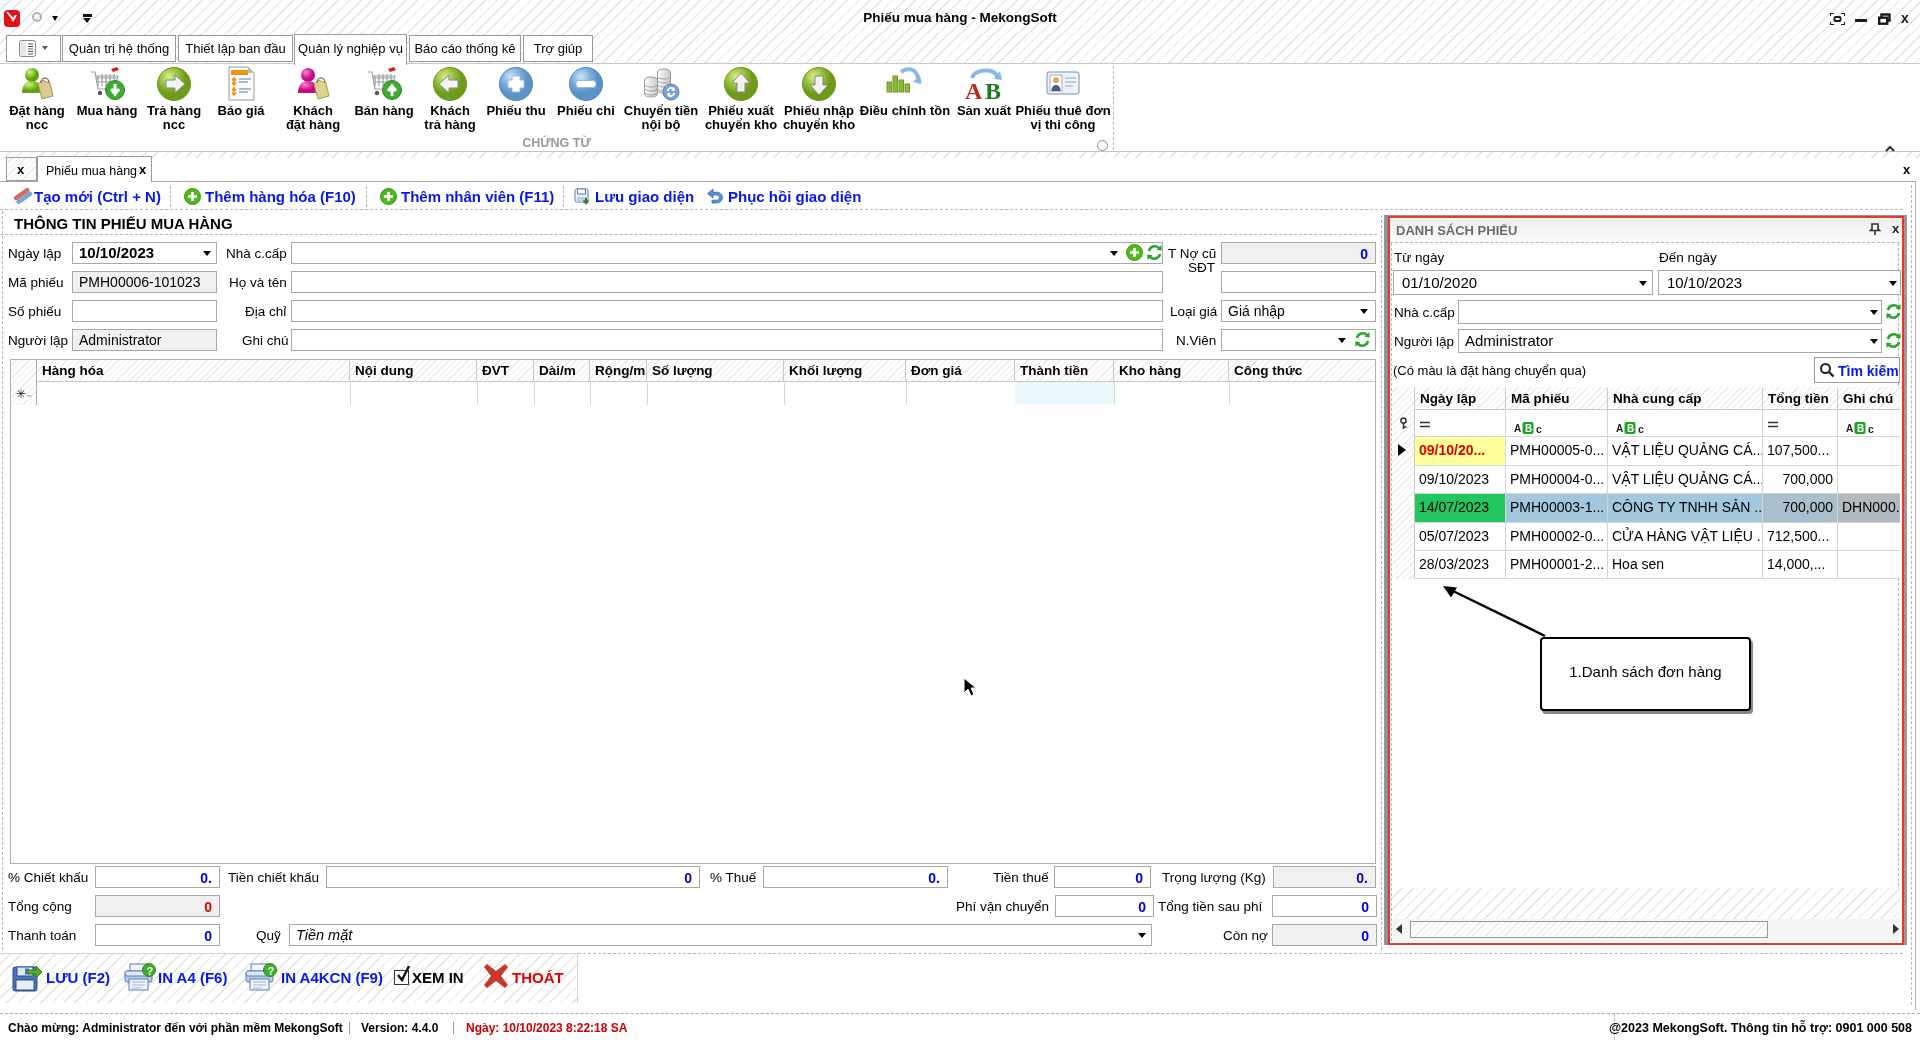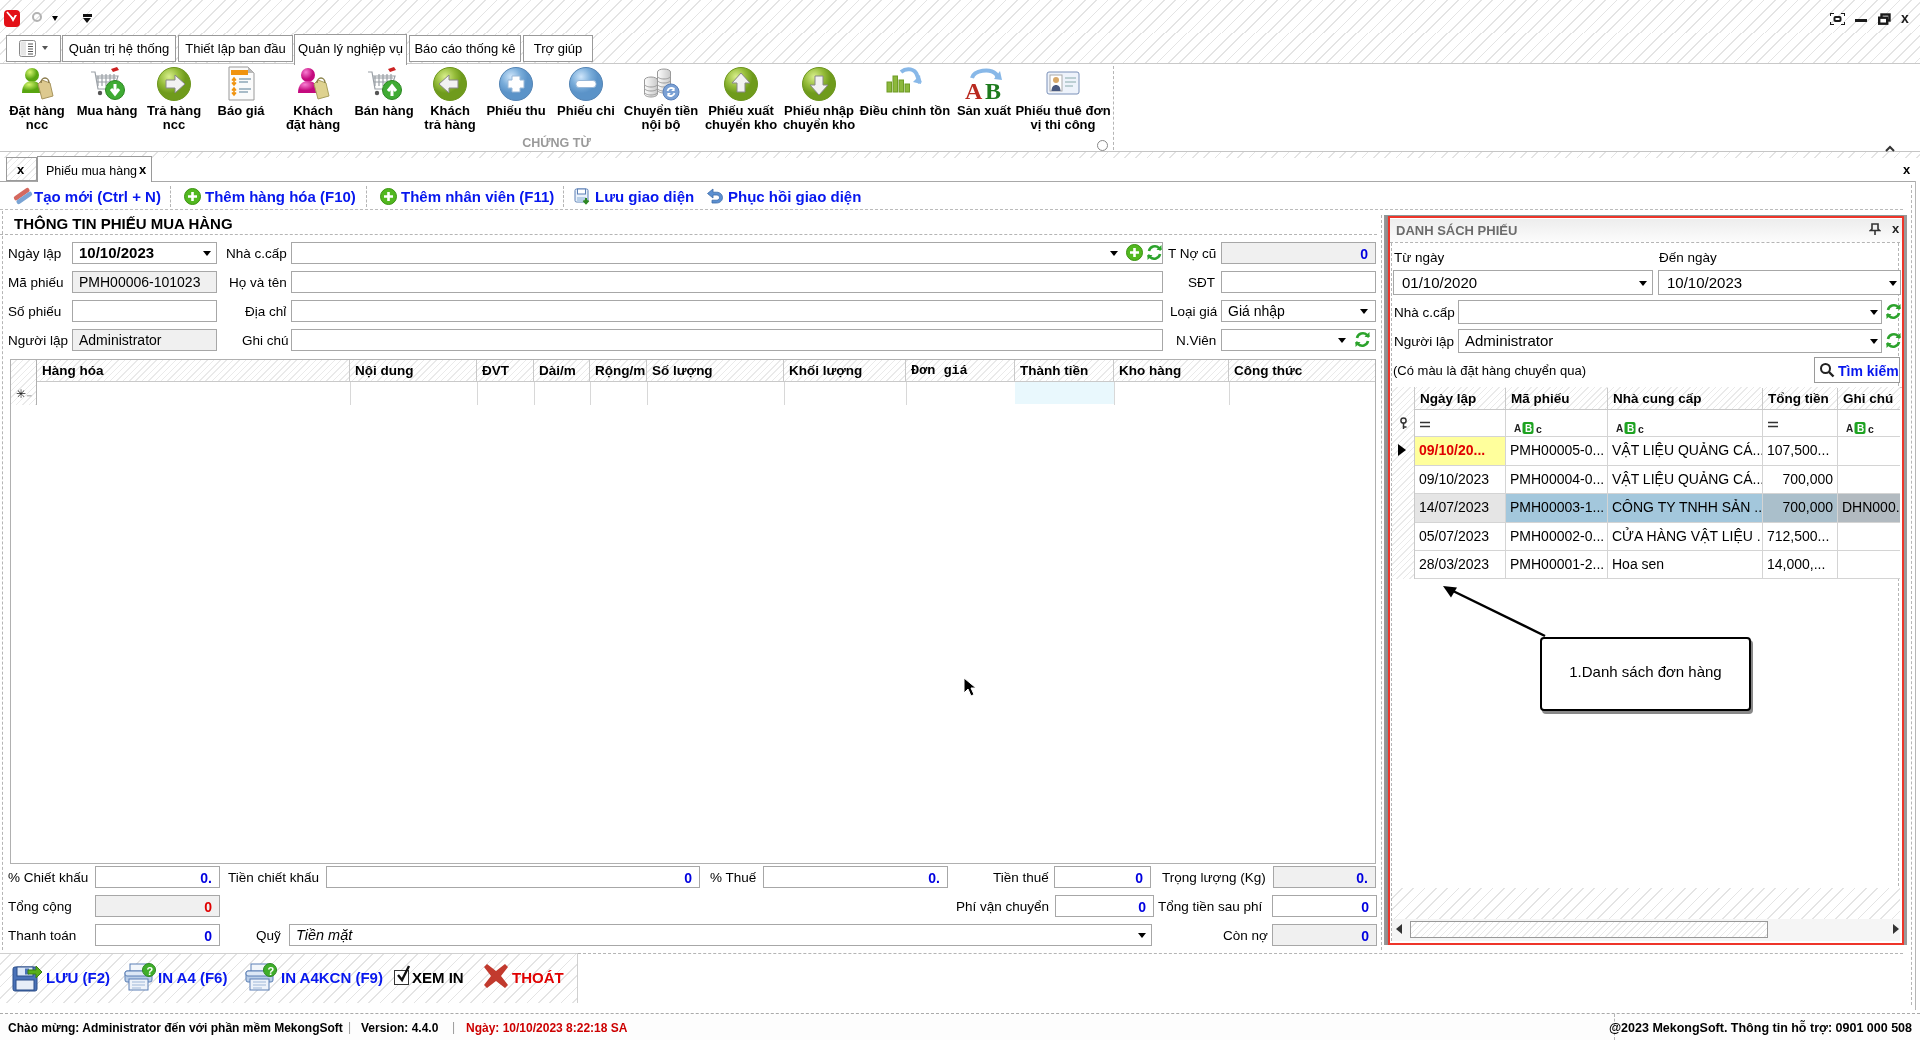--- a/index.html
+++ b/index.html
@@ -39,20 +39,21 @@
 <div class="abs hatch" style="left:0;top:0;width:1920px;height:33px;"></div>
 <div class="abs" style="left:4px;top:10px;width:16px;height:17px;background:#e31117;border-radius:4px;"></div>
 <div class="abs" style="left:6px;top:10px;width:14px;height:17px;"><svg width="14" height="17" viewBox="0 0 14 17">
         <path d="M1 2l6 7" stroke="#fff" stroke-width="1.8"></path>
         <path d="M4 6l3 6 4-7h-2.2l-1.6 3-1.7-2z" fill="#fff"></path>
       </svg></div>
 <div class="abs" style="left:32px;top:12px;width:10px;height:10px;border:2px solid #b2b2b2;border-radius:50%;"></div>
 <div class="abs caret" style="left:52px;top:16px;border-left-width:3.5px;border-right-width:3.5px;"></div>
 <div class="abs" style="left:83px;top:14px;width:9px;height:2.5px;background:#111;"></div>
 <div class="abs caret" style="left:83px;top:18px;border-left-width:4.5px;border-right-width:4.5px;border-top-color:#111;"></div>
+<div class="abs" style="left:0;top:10px;width:1920px;text-align:center;font-weight:bold;font-size:13.5px;">Phiếu mua hàng - MekongSoft</div>
 
 <div class="abs" style="left:1830px;top:11px;width:15px;height:12px;">
 <svg width="15" height="12" viewBox="0 0 15 12">
         <path d="M0 0h4M0 0v3M11 0h4M15 0v3M0 12h4M0 12v-3M11 12h4M15 12v-3" stroke="#1a1a1a" stroke-width="2" fill="none"></path>
         <rect x="3.5" y="3" width="8" height="6" rx="2" fill="#1a1a1a"></rect>
         <rect x="5.5" y="5" width="4" height="2" fill="#fff"></rect>
       </svg>
 </div>
 <div class="abs" style="left:1855px;top:19px;width:12px;height:3px;background:#1a1a1a;"></div>
 <div class="abs" style="left:1878px;top:11px;width:13px;height:12px;">
@@ -356,21 +357,21 @@
 <div class="fi-label" style="left:229px;top:275px;">Họ và tên</div>
 <div class="inp" style="left:291px;top:271px;width:872px;height:22px;"></div>
 <div class="fi-label" style="left:245px;top:304px;">Địa chỉ</div>
 <div class="inp" style="left:291px;top:300px;width:872px;height:22px;"></div>
 <div class="fi-label" style="left:242px;top:333px;">Ghi chú</div>
 <div class="inp" style="left:291px;top:329px;width:872px;height:22px;"></div>
 
 <div class="fi-label" style="left:1168px;top:246px;">T Nợ cũ</div>
 <div class="inp dis" style="left:1221px;top:242px;width:155px;height:22px;"></div>
 <div class="num" style="left:1221px;top:246px;width:147px;">0</div>
-<div class="fi-label" style="left:1188px;top:275px;">SĐT</div>
+<div class="fi-label" style="left:1188px;top:260px;">SĐT</div>
 <div class="inp" style="left:1221px;top:271px;width:155px;height:22px;"></div>
 <div class="fi-label" style="left:1170px;top:304px;">Loại giá</div>
 <div class="inp" style="left:1221px;top:300px;width:155px;height:22px;font-size:14px;line-height:20px;padding-left:6px;">Giá nhập</div>
 <div class="caret" style="left:1360px;top:309px;"></div>
 <div class="fi-label" style="left:1176px;top:333px;">N.Viên</div>
 <div class="inp" style="left:1221px;top:329px;width:155px;height:22px;"></div>
 <div class="caret" style="left:1338px;top:338px;"></div>
 <div class="abs" style="left:1354px;top:331px;width:17px;height:17px;"><svg width="17" height="17" viewBox="0 0 17 17">
         <path d="M3 7a6 6 0 0 1 10-3l2 2" fill="none" stroke="#2ca32c" stroke-width="2.6"></path>
         <path d="M15.5 1v5h-5z" fill="#2ca32c"></path>
@@ -381,21 +382,21 @@
 <div class="abs" style="left:10px;top:359px;width:1366px;height:505px;border:1px solid #b0b0b0;background:#fff;"></div>
 <div class="abs hatch2" style="left:11px;top:360px;width:1364px;height:22px;border-bottom:1px solid #c9c9c9;"></div>
 <div class="abs hatch2" style="left:11px;top:360px;width:26px;height:45px;border-right:1px solid #b0b0b0;"></div>
 <div class="grid-hd" style="left:37px;top:360px;width:313px;">Hàng hóa</div>
 <div class="grid-hd" style="left:350px;top:360px;width:127px;">Nội dung</div>
 <div class="grid-hd" style="left:477px;top:360px;width:57px;">ĐVT</div>
 <div class="grid-hd" style="left:534px;top:360px;width:56px;">Dài/m</div>
 <div class="grid-hd" style="left:590px;top:360px;width:57px;">Rộng/m</div>
 <div class="grid-hd" style="left:647px;top:360px;width:137px;">Số lượng</div>
 <div class="grid-hd" style="left:784px;top:360px;width:122px;">Khối lượng</div>
-<div class="grid-hd" style="left:906px;top:360px;width:109px;font-family:Liberation Mono, monospace;">Đơn giá</div>
+<div class="grid-hd" style="left:906px;top:360px;width:109px;">Đơn giá</div>
 <div class="grid-hd" style="left:1015px;top:360px;width:99px;">Thành tiền</div>
 <div class="grid-hd" style="left:1114px;top:360px;width:115px;">Kho hàng</div>
 <div class="grid-hd" style="left:1229px;top:360px;width:146px;border-right:none;">Công thức</div>
 <div class="abs" style="left:16px;top:387px;font-size:12px;color:#222;">✳<span style="color:#555">₋</span></div>
 <div class="abs" style="left:350px;top:382px;width:1px;height:23px;background:#d8d8d8;"></div>
 <div class="abs" style="left:477px;top:382px;width:1px;height:23px;background:#d8d8d8;"></div>
 <div class="abs" style="left:534px;top:382px;width:1px;height:23px;background:#d8d8d8;"></div>
 <div class="abs" style="left:590px;top:382px;width:1px;height:23px;background:#d8d8d8;"></div>
 <div class="abs" style="left:647px;top:382px;width:1px;height:23px;background:#d8d8d8;"></div>
 <div class="abs" style="left:784px;top:382px;width:1px;height:23px;background:#d8d8d8;"></div>
@@ -588,21 +589,21 @@
 </div>
 <div class="abs" style="left:1398px;top:444px;width:0;height:0;border-top:6px solid transparent;border-bottom:6px solid transparent;border-left:8px solid #000;"></div>
 <div class="prow" style="top:466px;height:28px;">
 <div class="pc pc1">09/10/2023</div>
       <div class="pc pc2">PMH00004-0...</div>
       <div class="pc pc3">VẬT LIỆU QUẢNG CÁ...</div>
       <div class="pc pc4" style="text-align:right;padding-right:4px;">700,000</div>
       <div class="pc pc5"></div>
 </div>
 <div class="prow" style="top:494px;height:29px;">
-<div class="pc pc1" style="background:#e5e5e5;">14/07/2023</div>
+<div class="pc pc1" style="background:#22c55e;">14/07/2023</div>
       <div class="pc pc2" style="background:#a3c7dc;">PMH00003-1...</div>
       <div class="pc pc3" style="background:#a3c7dc;">CÔNG TY TNHH SẢN ...</div>
       <div class="pc pc4" style="background:#aabfcb;text-align:right;padding-right:4px;">700,000</div>
       <div class="pc pc5" style="background:#b2bac0;">DHN000.</div>
 </div>
 <div class="prow" style="top:523px;height:28px;">
 <div class="pc pc1">05/07/2023</div>
       <div class="pc pc2">PMH00002-0...</div>
       <div class="pc pc3">CỬA HÀNG VẬT LIỆU ...</div>
       <div class="pc pc4">712,500...</div>

